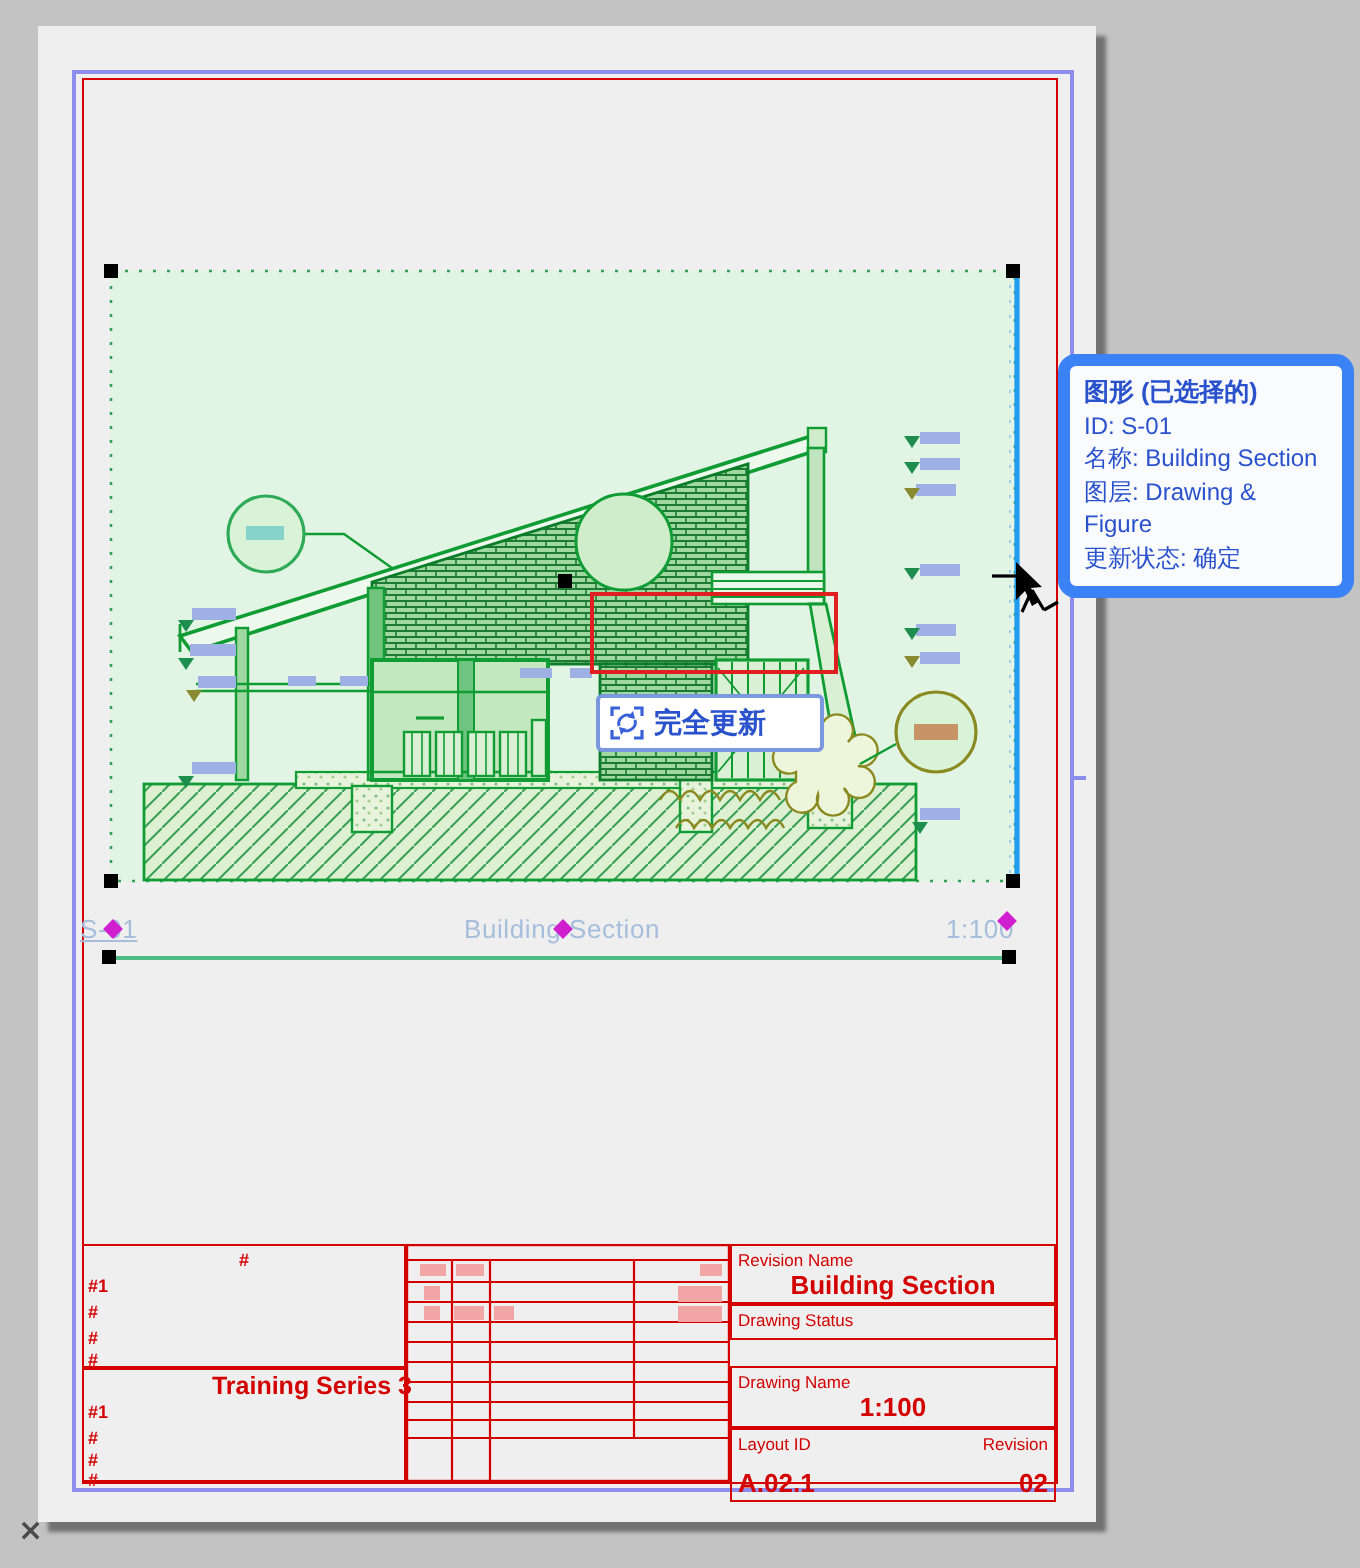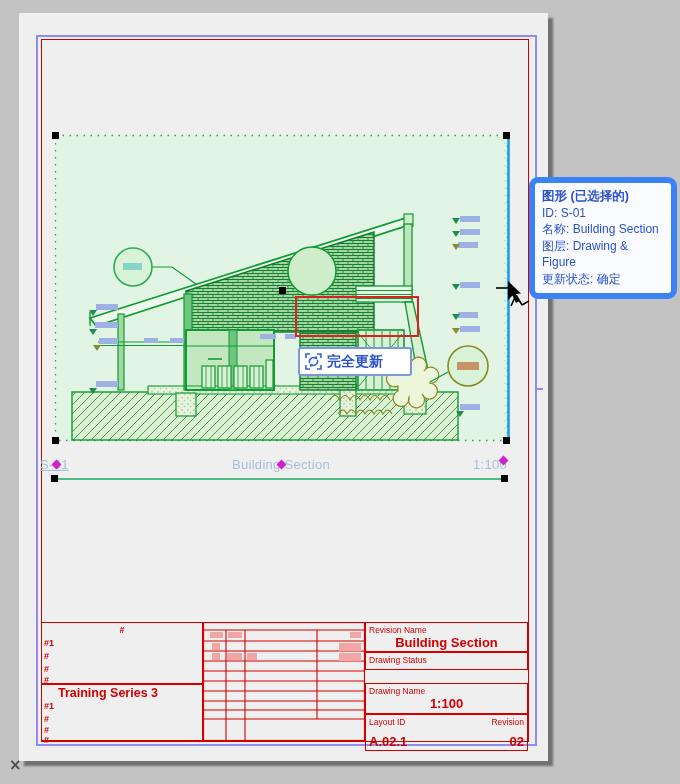--- a/index.html
+++ b/index.html
@@ -239,21 +239,21 @@
   <div>更新状态: 确定</div>
 </div>
 
 <div class="abs tb-cell" style="left:41px;top:622px;width:162px;height:62px;"></div>
 <div class="abs tb-cell" style="left:41px;top:684px;width:162px;height:57px;"></div>
 <div class="abs tb-red tb-hash center" style="left:41px;top:624px;width:162px;">#</div>
 <div class="abs tb-red tb-hash" style="left:44px;top:637px;">#1</div>
 <div class="abs tb-red tb-hash" style="left:44px;top:650px;">#</div>
 <div class="abs tb-red tb-hash" style="left:44px;top:663px;">#</div>
 <div class="abs tb-red tb-hash" style="left:44px;top:674px;">#</div>
-<div class="abs tb-red tb-val center" style="left:27px;top:686px;width:162px;font-size:12.5px;">Training Series 3</div>
+<div class="abs tb-red tb-val center" style="left:41px;top:686px;width:162px;font-size:12.5px;padding-left:34px;">Training Series 3</div>
 <div class="abs tb-red tb-hash" style="left:44px;top:700px;">#1</div>
 <div class="abs tb-red tb-hash" style="left:44px;top:713px;">#</div>
 <div class="abs tb-red tb-hash" style="left:44px;top:724px;">#</div>
 <div class="abs tb-red tb-hash" style="left:44px;top:734px;">#</div>
 
 <svg class="abs" style="left:203px;top:622px;" width="162" height="119" viewBox="0 0 162 119">
   <rect x="0.5" y="0.5" width="161" height="118" fill="none" stroke="#d40000" stroke-width="1.2"></rect>
   <path d="M0,8H162 M0,19H162 M0,29H162 M0,39H162 M0,49H162 M0,59H162 M0,69H162 M0,79H162 M0,88H162 M0,97H162" stroke="#d40000" stroke-width="1.1"></path>
   <path d="M23,8V119 M42,8V119 M114,8V97" stroke="#d40000" stroke-width="1.1"></path>
   <g fill="#f2a5a5">

